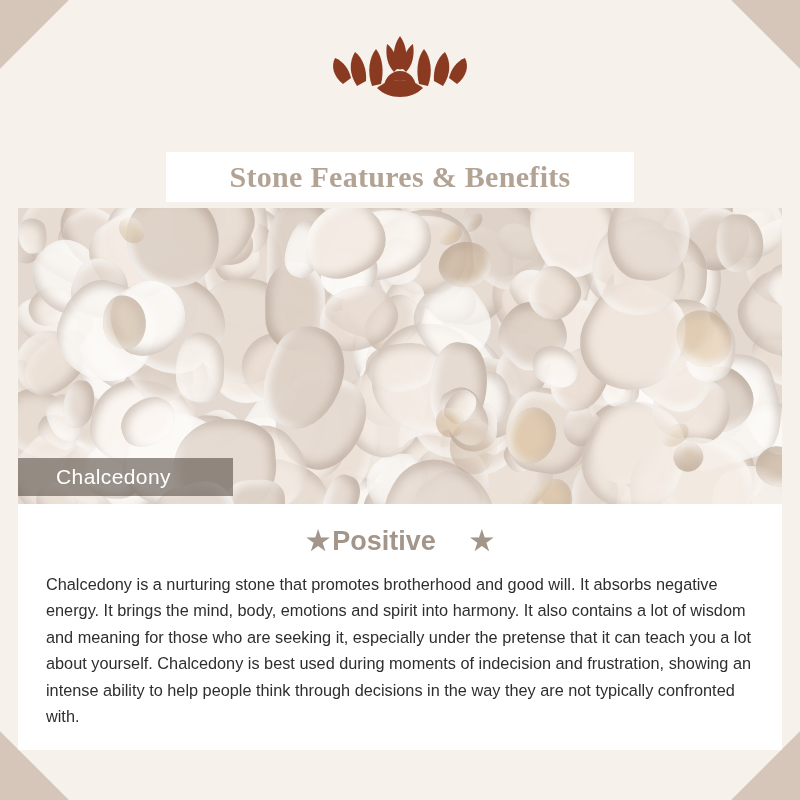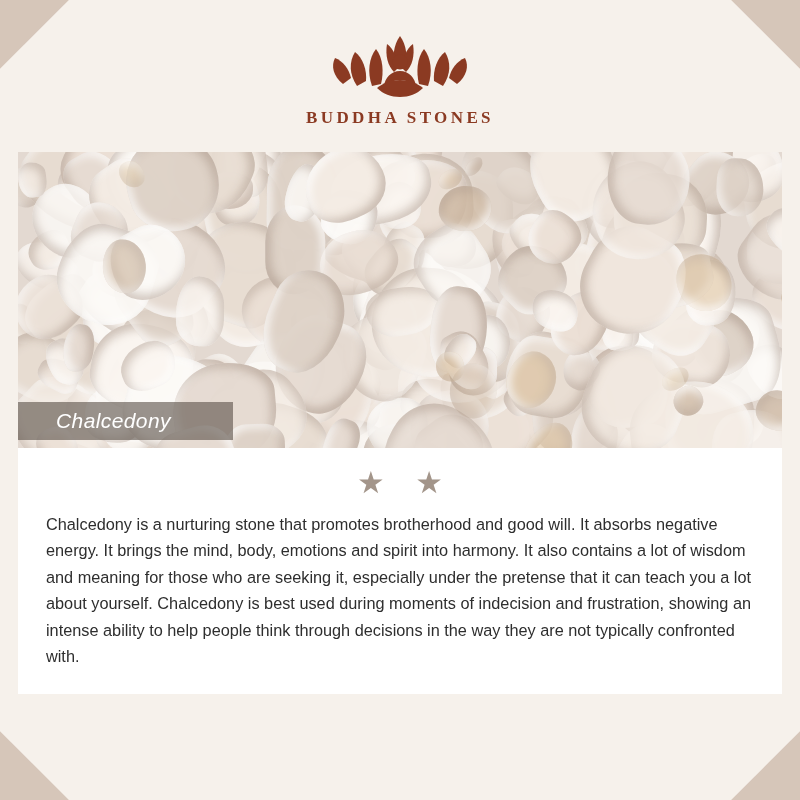--- a/index.html
+++ b/index.html
@@ -138,21 +138,20 @@
     left: 0;
     bottom: 8px;
     min-width: 215px;
     height: 38px;
     background: rgba(92, 82, 74, 0.62);
     display: flex;
     align-items: center;
     padding-left: 38px;
     padding-right: 24px;
     box-sizing: border-box;
-    font-style: italic;
   }
   .caption-text {
     color: #ffffff;
     font-size: 21px;
     font-family: "Liberation Sans", sans-serif;
     letter-spacing: 0.4px;
   }
 
   
   .content {
@@ -219,23 +218,26 @@
 
           <path d="M75 8 C68 18 67 30 71 40 L79 40 C83 30 82 18 75 8 Z"></path>
           <path d="M62 16 C60 28 63 38 69 44 L73 40 C72 30 69 21 62 16 Z"></path>
           <path d="M88 16 C90 28 87 38 81 44 L77 40 C78 30 81 21 88 16 Z"></path>
 
           <circle cx="75" cy="34" r="7.5"></circle>
           <path d="M75 43 C66 43 60 50 59 58 C64 54 69 52 75 52 C81 52 86 54 91 58 C90 50 84 43 75 43 Z"></path>
           <path d="M52 60 C58 55 66 52 75 52 C84 52 92 55 98 60 C92 66 84 69 75 69 C66 69 58 66 52 60 Z"></path>
         </g>
       </svg>
-      <div class="brand-name">BUDDHA STONES</div>
     </div>
 
+    <div class="title-band">
+      <div class="title-band-bg"></div>
+      <div class="title-text">Stone Features &amp; Benefits</div>
+    </div>
 
     <div class="photo-wrap">
       <div class="photo">
         <div class="stone-layer" id="stone-layer">
             <div class="stone" style="width: 53.0083px; height: 33.9972px; left: 99.6693px; top: 65.2225px; background: rgb(251, 246, 241); transform: rotate(21deg); border-radius: 47.7738% 60.076% 45.1784% 51.7707% / 64.2002% 58.6009% 63.2633% 49.0106%; opacity: 0.97;"></div>
             <div class="stone" style="width: 99.2559px; height: 109.256px; left: 482.546px; top: 45.7499px; background: rgb(222, 210, 199); transform: rotate(253deg); border-radius: 43.5977% 59.094% 65.6727% 49.8983% / 59.8585% 60.6265% 63.2617% 44.4434%; opacity: 0.84;"></div>
             <div class="stone" style="width: 85.1625px; height: 91.1586px; left: 380.291px; top: 193.228px; background: rgb(253, 251, 248); transform: rotate(357deg); border-radius: 49.6957% 55.4125% 52.7756% 42.2161% / 58.6189% 63.6319% 46.4485% 63.5383%; opacity: 0.86;"></div>
             <div class="stone" style="width: 101.89px; height: 71.7957px; left: 52.7057px; top: 125.169px; background: rgb(236, 224, 214); transform: rotate(277deg); border-radius: 59.1607% 51.2583% 40.1277% 59.6598% / 42.175% 57.6145% 48.7245% 61.8772%; opacity: 0.95;"></div>
             <div class="stone" style="width: 60.5159px; height: 48.3275px; left: 731.678px; top: 124.962px; background: rgb(236, 224, 214); transform: rotate(221deg); border-radius: 63.7193% 61.2662% 54.4974% 49.9878% / 44.2055% 63.964% 60.5041% 41.1701%; opacity: 0.86;"></div>
             <div class="stone" style="width: 37.4952px; height: 31.2918px; left: 553.587px; top: 96.2836px; background: rgb(236, 224, 214); transform: rotate(302deg); border-radius: 58.9618% 45.4365% 51.656% 63.0777% / 61.575% 53.9786% 53.0356% 42.8438%; opacity: 0.9;"></div>
@@ -481,20 +483,21 @@
       </div>
       <div class="caption-tab">
         <span class="caption-text">Chalcedony</span>
       </div>
     </div>
 
     <div class="content">
       <div class="tags">
         <div class="tag">
           <span class="star">★</span>
+          <span>Positive</span>
         </div>
         <div class="tag">
           <span class="star">★</span>
         </div>
       </div>
       <div class="body-text">Chalcedony is a nurturing stone that promotes brotherhood and good will. It absorbs negative energy. It brings the mind, body, emotions and spirit into harmony.  It also contains a lot of wisdom and meaning for those who are seeking it, especially under the pretense that it can teach you a lot about yourself. Chalcedony is best used during moments of indecision and frustration, showing an intense ability to help people think through decisions in the way they are not typically confronted with.</div>
     </div>
 
   </div>
 </div>

